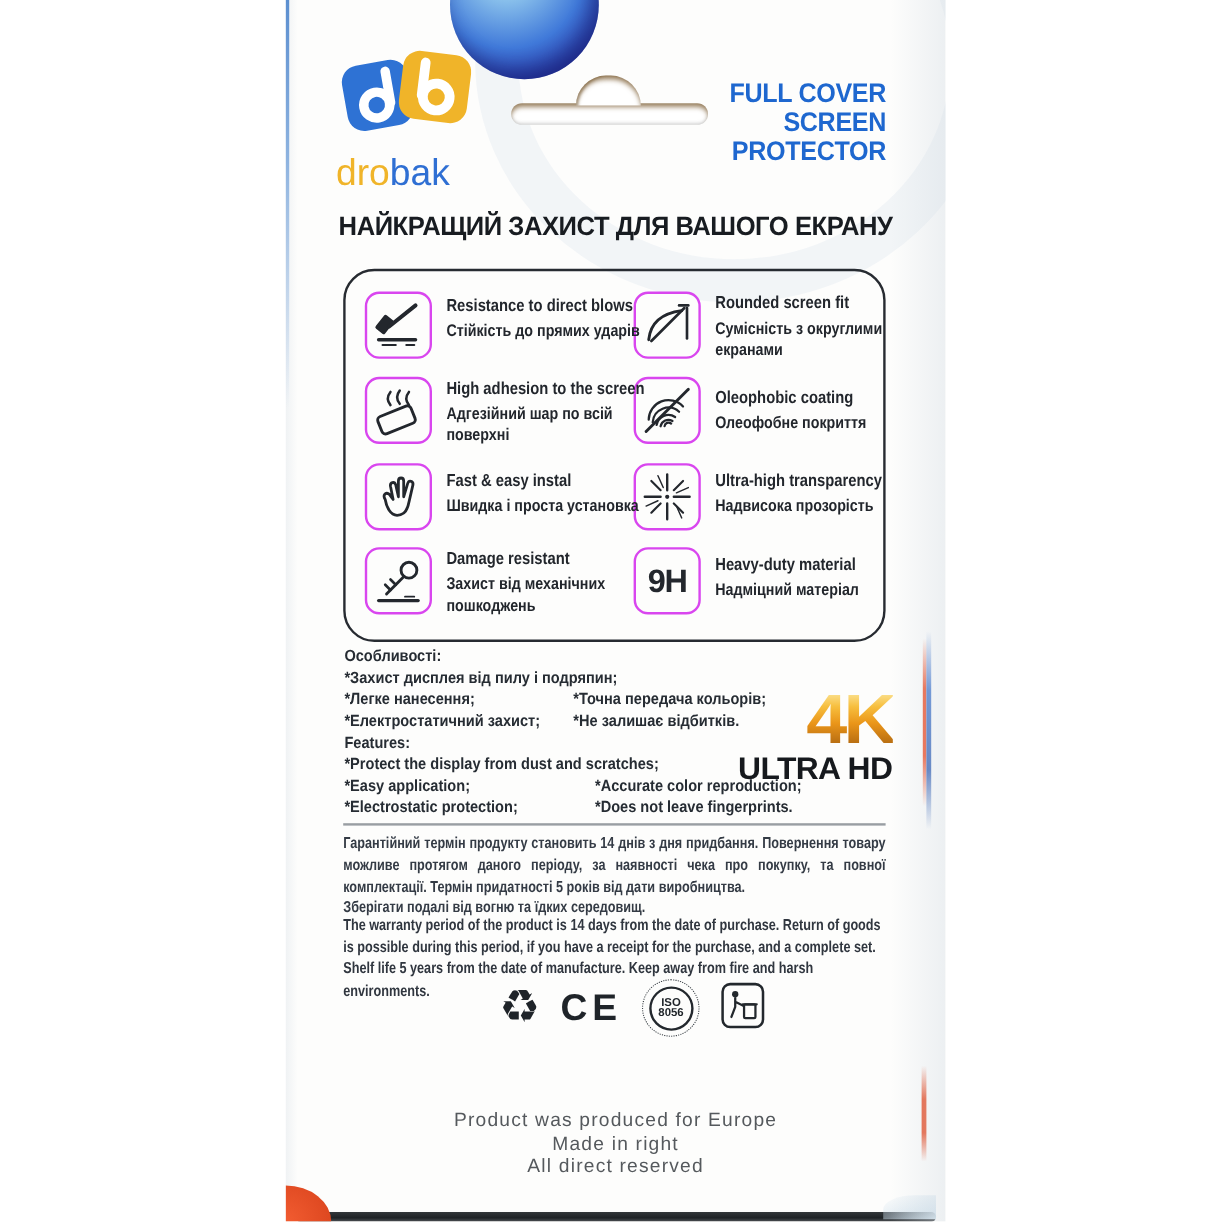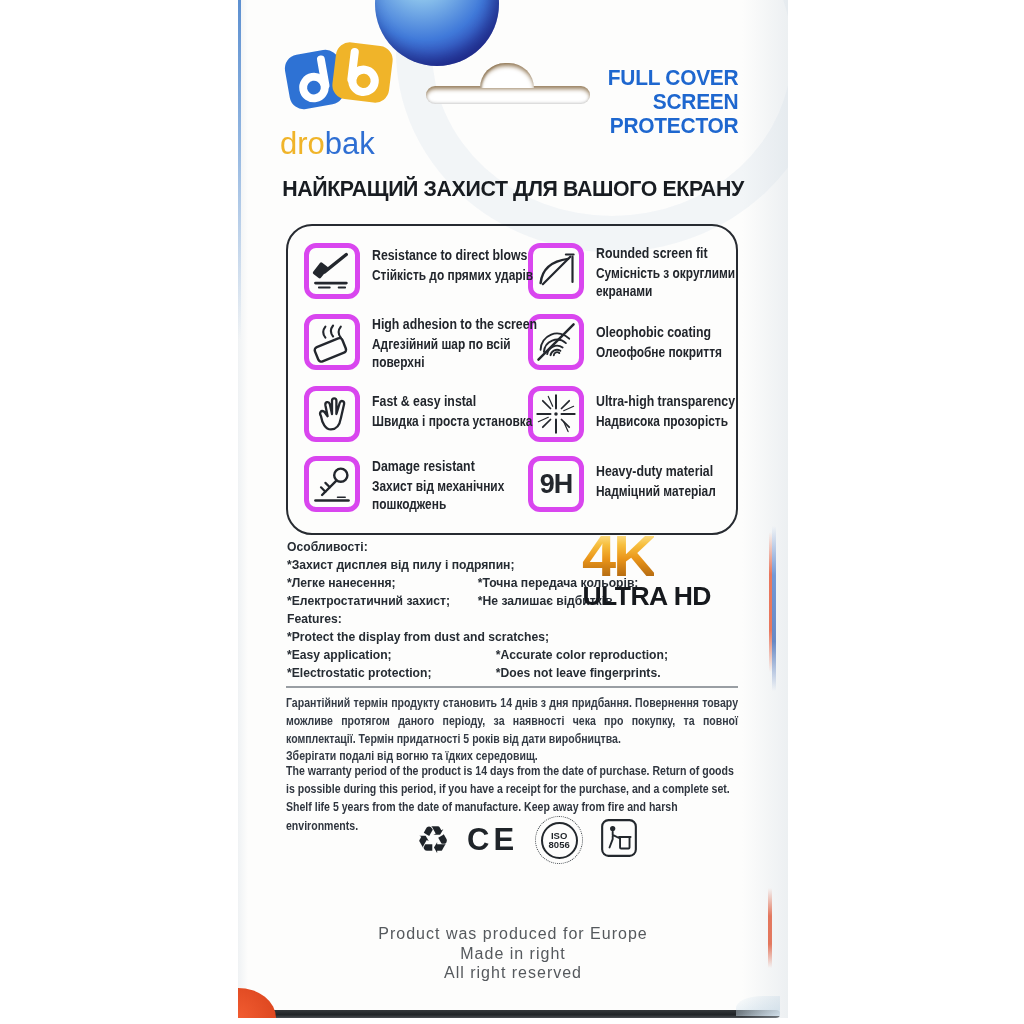--- a/index.html
+++ b/index.html
@@ -32,39 +32,39 @@
   .brand-text .bak{color:#2f6fd3;}
 
   .product-type{position:absolute;right:50px;top:66px;text-align:right;font-size:22.5px;font-weight:700;
           color:#1e67cf;line-height:24px;letter-spacing:-.3px;transform:scaleX(.93);transform-origin:right top;}
   .tagline{position:absolute;left:0;width:100%;top:176px;text-align:center;font-size:22px;font-weight:700;
           color:#181c21;letter-spacing:-.4px;transform:scaleX(.97);}
 
   
   .features-box{position:absolute;left:48px;top:224px;width:452px;height:311px;border:2.5px solid #272b31;
           border-radius:26px;box-sizing:border-box;}
-  .fi{position:absolute;width:56px;height:56px;border:5px solid #d946ef;border-radius:12px;box-sizing:border-box;
+  .fi{position:absolute;width:56px;height:56px;border:2px solid #d946ef;border-radius:12px;box-sizing:border-box;
           display:flex;align-items:center;justify-content:center;background:#fdfdfc;}
   .fi svg{stroke:#23272d;fill:none;stroke-linecap:round;stroke-linejoin:round;}
   .nineh{font-size:27px;font-weight:700;color:#23272d;letter-spacing:-1px;}
   .ft{position:absolute;width:196px;transform:scaleX(.85);transform-origin:left top;color:#22262c;}
   .ft .t{font-size:14.5px;font-weight:700;white-space:nowrap;}
   .ft .s{font-size:14px;font-weight:600;line-height:17.5px;margin-top:4px;}
 
   
   .blist{position:absolute;left:49px;width:500px;transform:scaleX(.9);transform-origin:left top;
          color:#262c33;font-weight:700;font-size:13.5px;line-height:18px;}
   .blist .row{position:relative;}
   .blist-ua{top:538px;}
   .blist-ua .c2{position:absolute;left:212px;top:0;}
   .blist-en{top:610px;}
   .blist-en .c2{position:absolute;left:232px;top:0;}
 
   
-  .fourk{position:absolute;left:346px;top:528px;width:158px;text-align:left;}
+  .fourk{position:absolute;left:346px;top:572px;width:158px;text-align:right;}
   .k4{font-size:58px;font-weight:800;letter-spacing:-3px;line-height:56px;display:inline-block;
       background:linear-gradient(180deg,#fce9a4 5%,#f7bf3e 30%,#ea9519 55%,#c07413 80%,#a35f0e 100%);
       -webkit-background-clip:text;background-clip:text;color:transparent;transform:scaleX(1.06);}
   .uhd{font-size:26px;font-weight:800;color:#16191d;letter-spacing:-.5px;margin-top:-3px;transform:scaleX(1.02);}
 
   .divider{position:absolute;left:48px;top:686px;width:452px;height:2px;background:#878d93;opacity:.85;}
 
   
   .warranty{position:absolute;left:48px;width:565px;transform:scaleX(.8);transform-origin:left top;
             font-weight:700;line-height:17.8px;}
@@ -289,21 +289,21 @@
           <path d="M12 13 L12 20 L9 28 M12 16 L18 19" stroke-width="1.8"></path>
           <rect x="19" y="18" width="9" height="11" rx="1" stroke-width="1.8"></rect>
           <path d="M18 18 h11" stroke-width="1.8"></path>
         </svg>
       </span>
     </div>
 
     <div class="footer">
       <div>Product was produced for Europe</div>
       <div>Made in right</div>
-      <div>All right reserved</div>
+      <div>All direct reserved</div>
     </div>
 
     <div class="bottom-bar"></div>
     <div class="corner-red"></div>
     <div class="edge-left-blue"></div>
     <div class="edge-right-red"></div>
     <div class="edge-right-blue"></div>
     <div class="edge-right-red2"></div>
     <div class="corner-blue-wisp"></div>
   </div>

